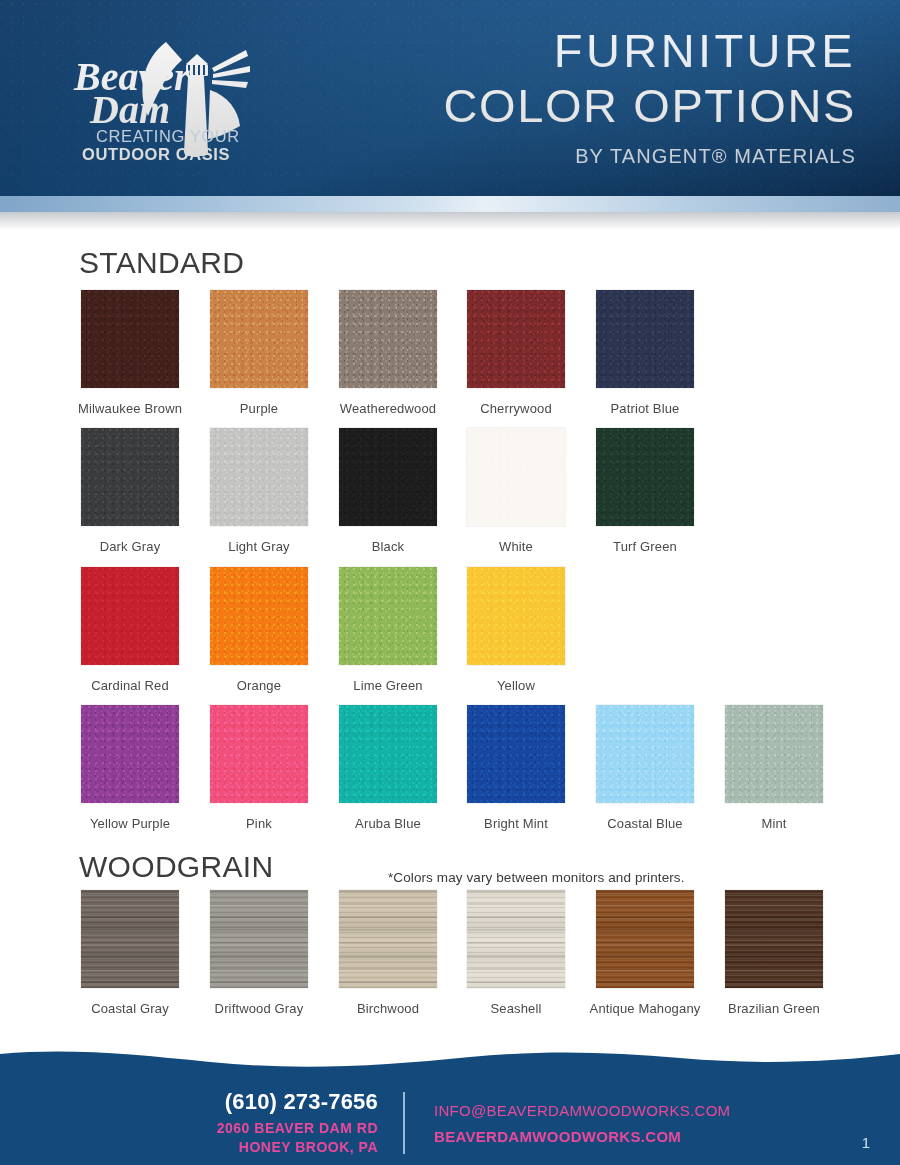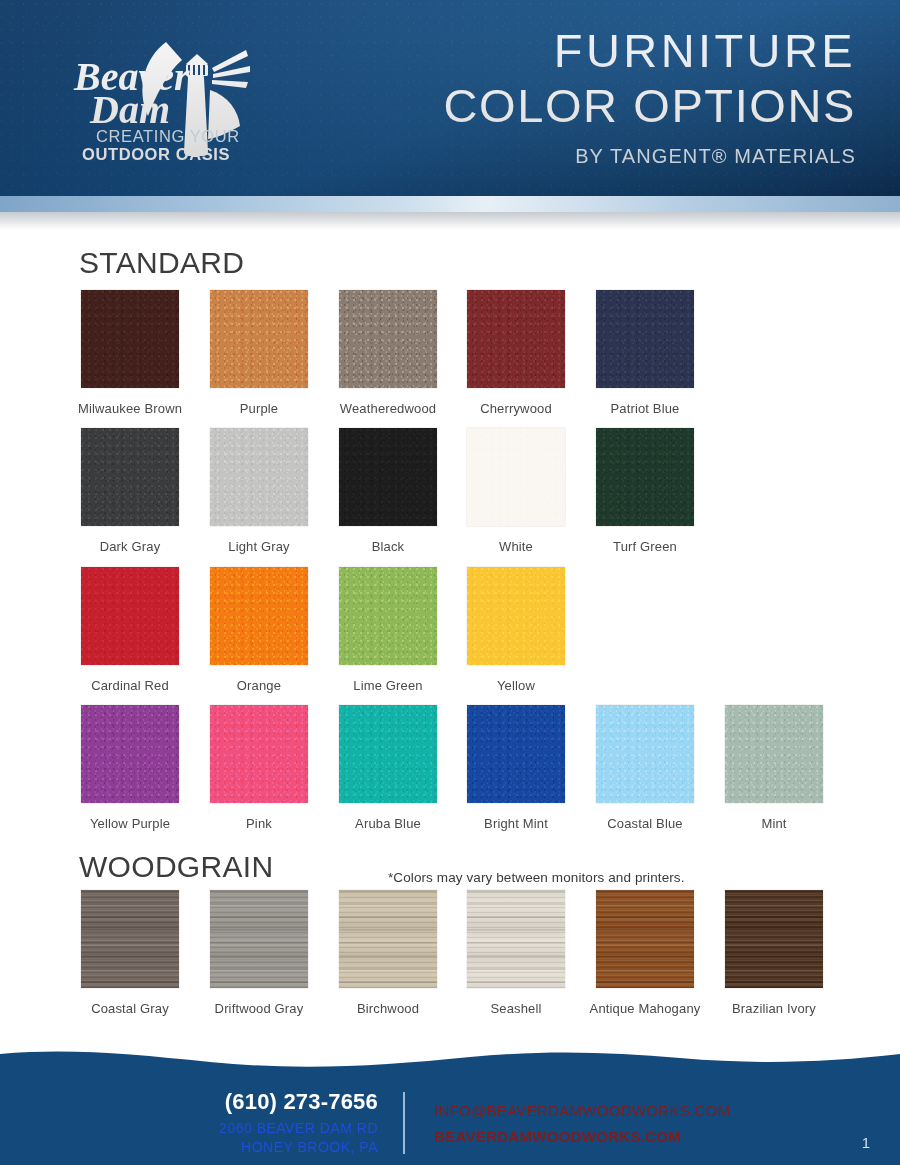--- a/index.html
+++ b/index.html
@@ -153,29 +153,29 @@
     position:absolute;left:0;top:0;width:900px;height:95px;
   }
   .phone-block{
     position:absolute;left:148px;top:19px;width:230px;text-align:right;color:#ffffff;
   }
   .phone{
     font-size:22px;font-weight:700;letter-spacing:.2px;line-height:26px;
     color:#ffffff;
   }
   .addr1,.addr2{
-    font-size:14px;letter-spacing:.5px;line-height:19px;color:#1d4ed8;font-weight:400;
+    font-size:14px;letter-spacing:.5px;line-height:19px;color:#ec4899;font-weight:700;
   }
   .addr1{margin-top:4px;}
   .divider{
     position:absolute;left:403px;top:22px;width:1.5px;height:62px;background:#9bb9d4;
   }
   .web-block{position:absolute;left:434px;top:28px;color:#ffffff;}
   .web1,.web2{
-    font-size:15px;letter-spacing:.3px;line-height:26px;font-weight:400;color:#7f1d1d;
+    font-size:15px;letter-spacing:.3px;line-height:26px;font-weight:400;color:#ec4899;
   }
   .web2{font-weight:700;}
   .page-num{
     position:absolute;right:30px;bottom:14px;
     font-size:15px;color:#cfe0f0;
   }
 </style>
 </head>
 <body>
 
@@ -329,21 +329,21 @@
         <div class="cell c3">
           <div class="swatch wood" style="background: rgb(228, 222, 210);"></div>
           <div class="swatch-label">Seashell</div>
         </div>
         <div class="cell c4">
           <div class="swatch wood" style="background: rgb(138, 74, 27);"></div>
           <div class="swatch-label">Antique Mahogany</div>
         </div>
         <div class="cell c5">
           <div class="swatch wood" style="background: rgb(74, 45, 27);"></div>
-          <div class="swatch-label">Brazilian Ivory</div>
+          <div class="swatch-label">Brazilian Green</div>
         </div>
       </div>
   </div>
 </div>
 
 <div class="footer">
   <svg class="footer-wave" viewBox="0 0 900 40" preserveAspectRatio="none">
     <path d="M0 14 C70 8 130 14 210 22 C300 31 380 26 470 17 C545 10 610 12 680 18 C760 25 830 22 900 14 L900 40 L0 40 Z" fill="#14497c"></path>
   </svg>
   <div class="footer-body"></div>

